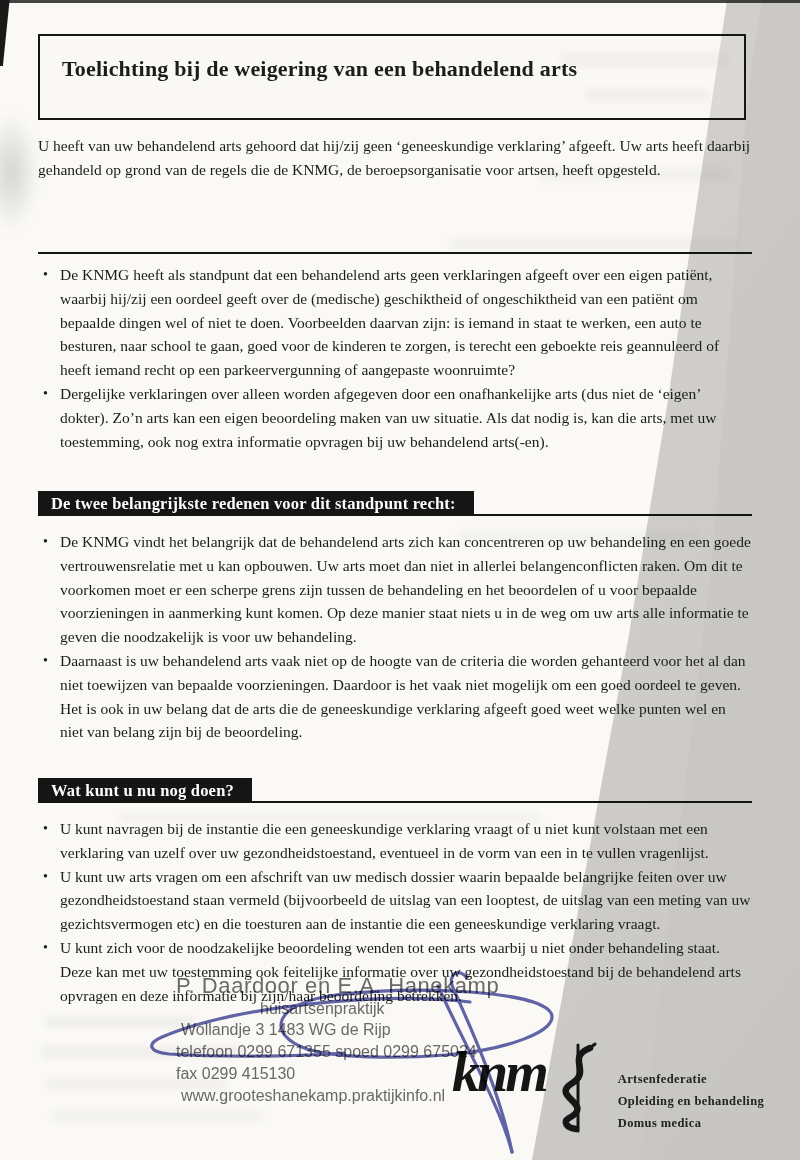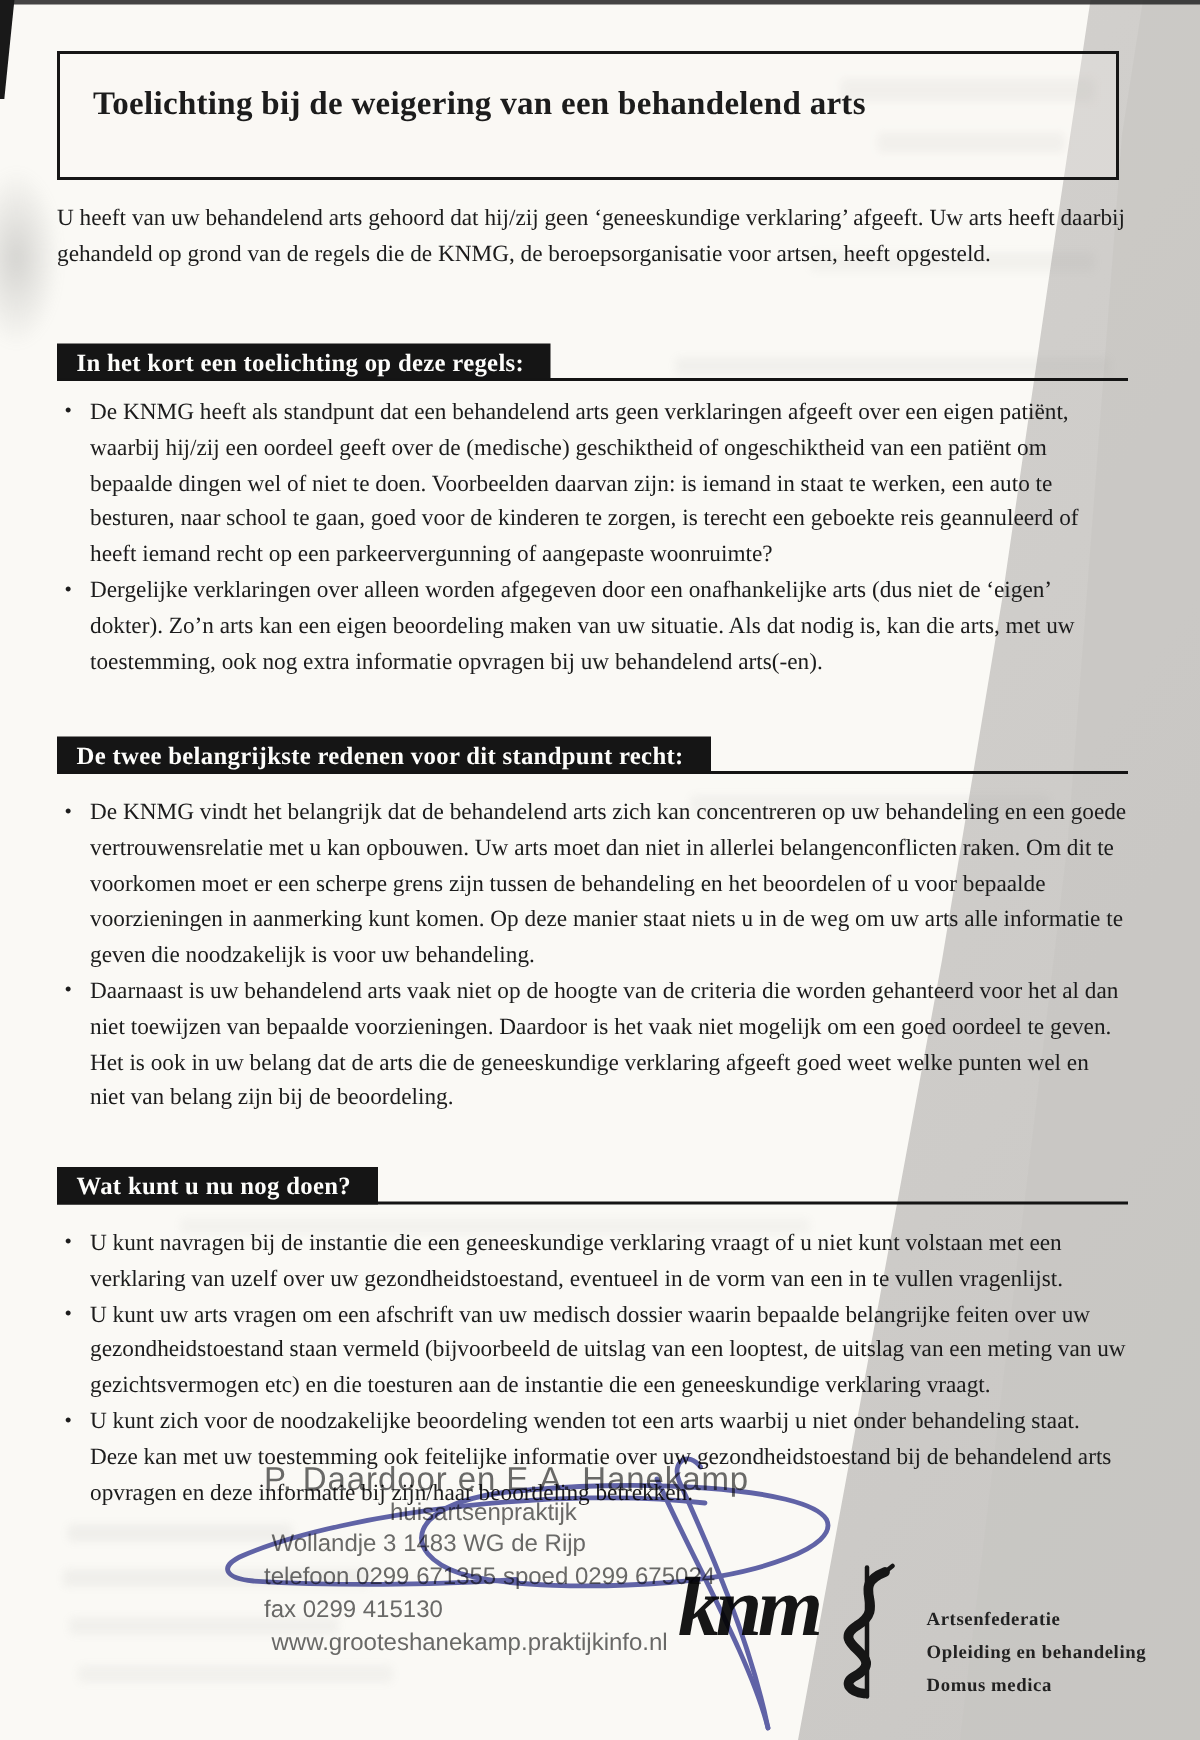--- a/index.html
+++ b/index.html
@@ -87,21 +87,20 @@
   <div class="ghost" style="left:42px;top:1046px;width:205px;height:12px;opacity:.09"></div>
   <div class="ghost" style="left:46px;top:1078px;width:180px;height:12px;opacity:.08"></div>
   <div class="ghost" style="left:52px;top:1110px;width:210px;height:12px;opacity:.07"></div>
 
   <div class="titlebox">
     <div class="tl">Toelichting bij de weigering van een behandelend arts</div>
   </div>
 
   <div class="intro">U heeft van uw behandelend arts gehoord dat hij/zij geen ‘geneeskundige verklaring’ afgeeft. Uw arts heeft daarbij gehandeld op grond van de regels die de KNMG, de beroepsorganisatie voor artsen, heeft opgesteld.</div>
 
-  <div class="sec-bar" style="top:229px">In het kort een toelichting op deze regels:</div>
   <div class="sec-rule" style="top:252px"></div>
   <ul class="blist" style="top:263px">
     <li>De KNMG heeft als standpunt dat een behandelend arts geen verklaringen afgeeft over een eigen patiënt, waarbij hij/zij een oordeel geeft over de (medische) geschiktheid of ongeschiktheid van een patiënt om bepaalde dingen wel of niet te doen. Voorbeelden daarvan zijn: is iemand in staat te werken, een auto te besturen, naar school te gaan, goed voor de kinderen te zorgen, is terecht een geboekte reis geannuleerd of heeft iemand recht op een parkeervergunning of aangepaste woonruimte?</li>
     <li>Dergelijke verklaringen over alleen worden afgegeven door een onafhankelijke arts (dus niet de ‘eigen’ dokter). Zo’n arts kan een eigen beoordeling maken van uw situatie. Als dat nodig is, kan die arts, met uw toestemming, ook nog extra informatie opvragen bij uw behandelend arts(-en).</li>
   </ul>
 
   <div class="sec-bar" style="top:491px">De twee belangrijkste redenen voor dit standpunt recht:</div>
   <div class="sec-rule" style="top:514px"></div>
   <ul class="blist" style="top:530px">
     <li>De KNMG vindt het belangrijk dat de behandelend arts zich kan concentreren op uw behandeling en een goede vertrouwensrelatie met u kan opbouwen. Uw arts moet dan niet in allerlei belangenconflicten raken. Om dit te voorkomen moet er een scherpe grens zijn tussen de behandeling en het beoordelen of u voor bepaalde voorzieningen in aanmerking kunt komen. Op deze manier staat niets u in de weg om uw arts alle informatie te geven die noodzakelijk is voor uw behandeling.</li>

